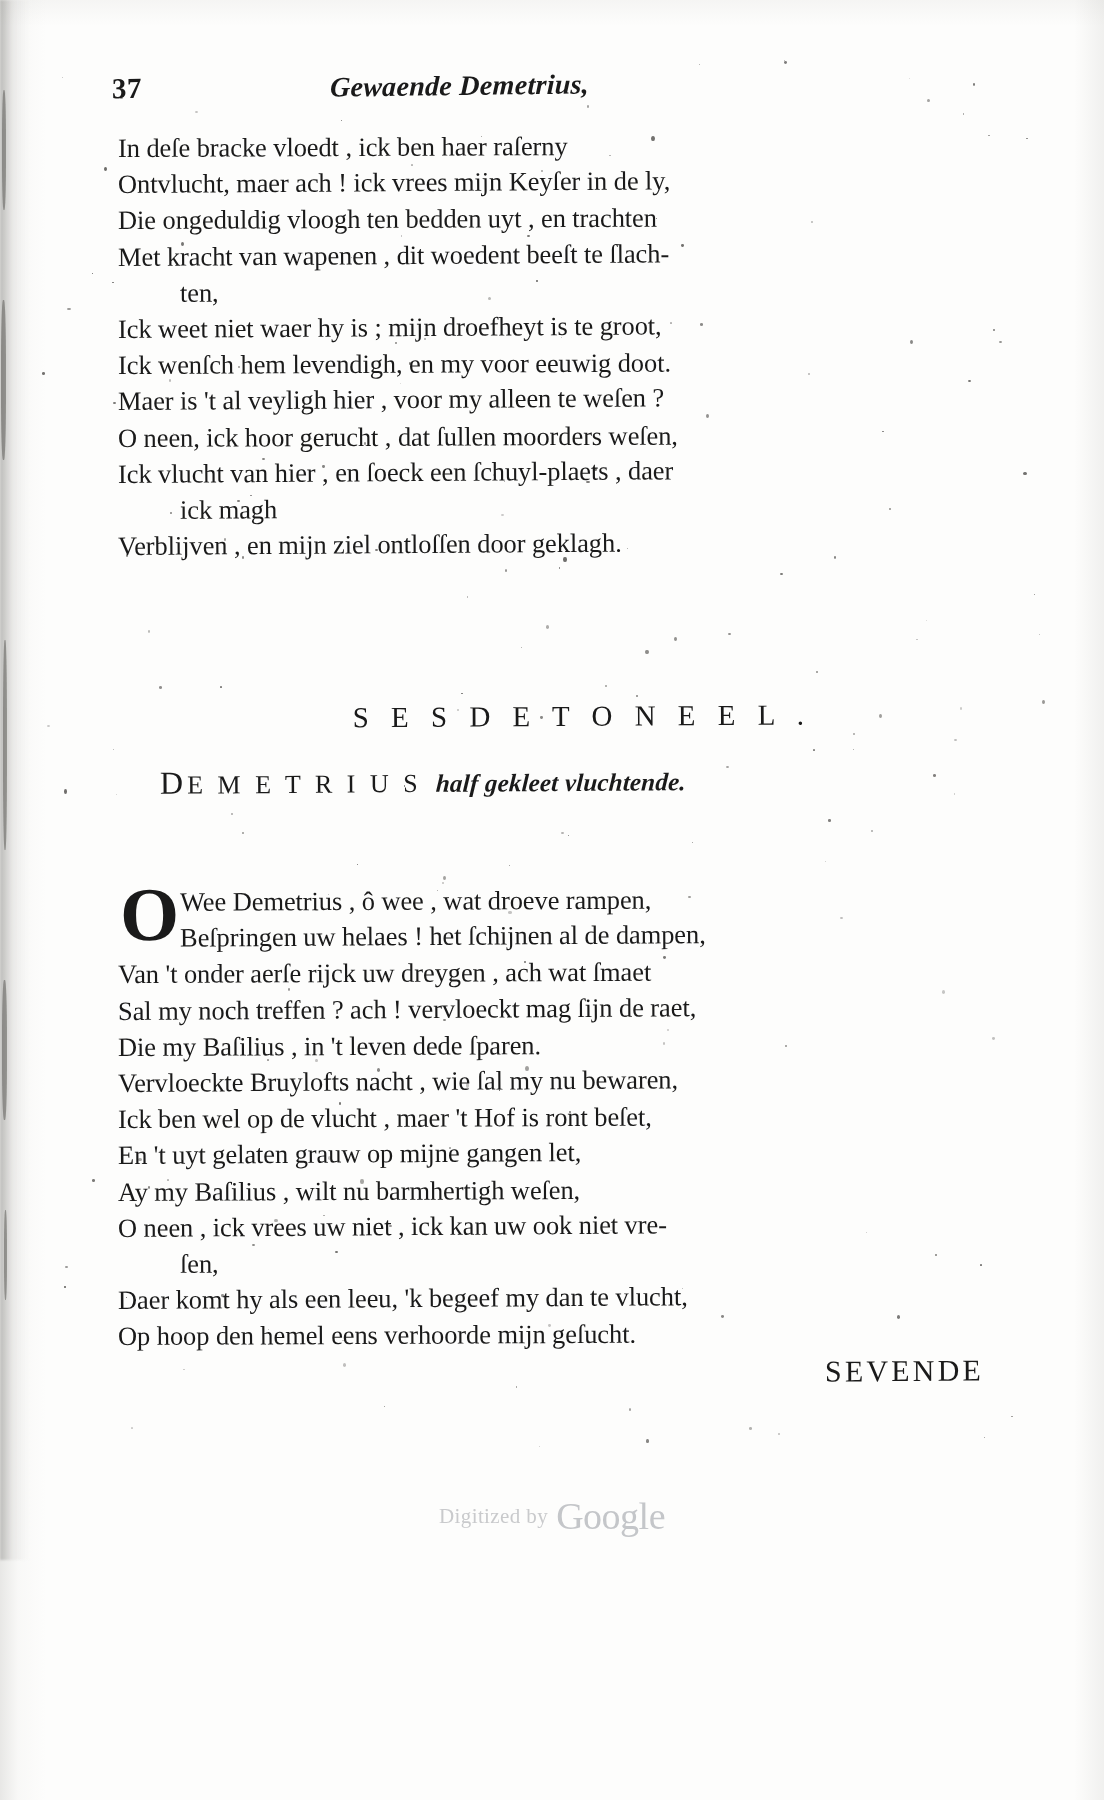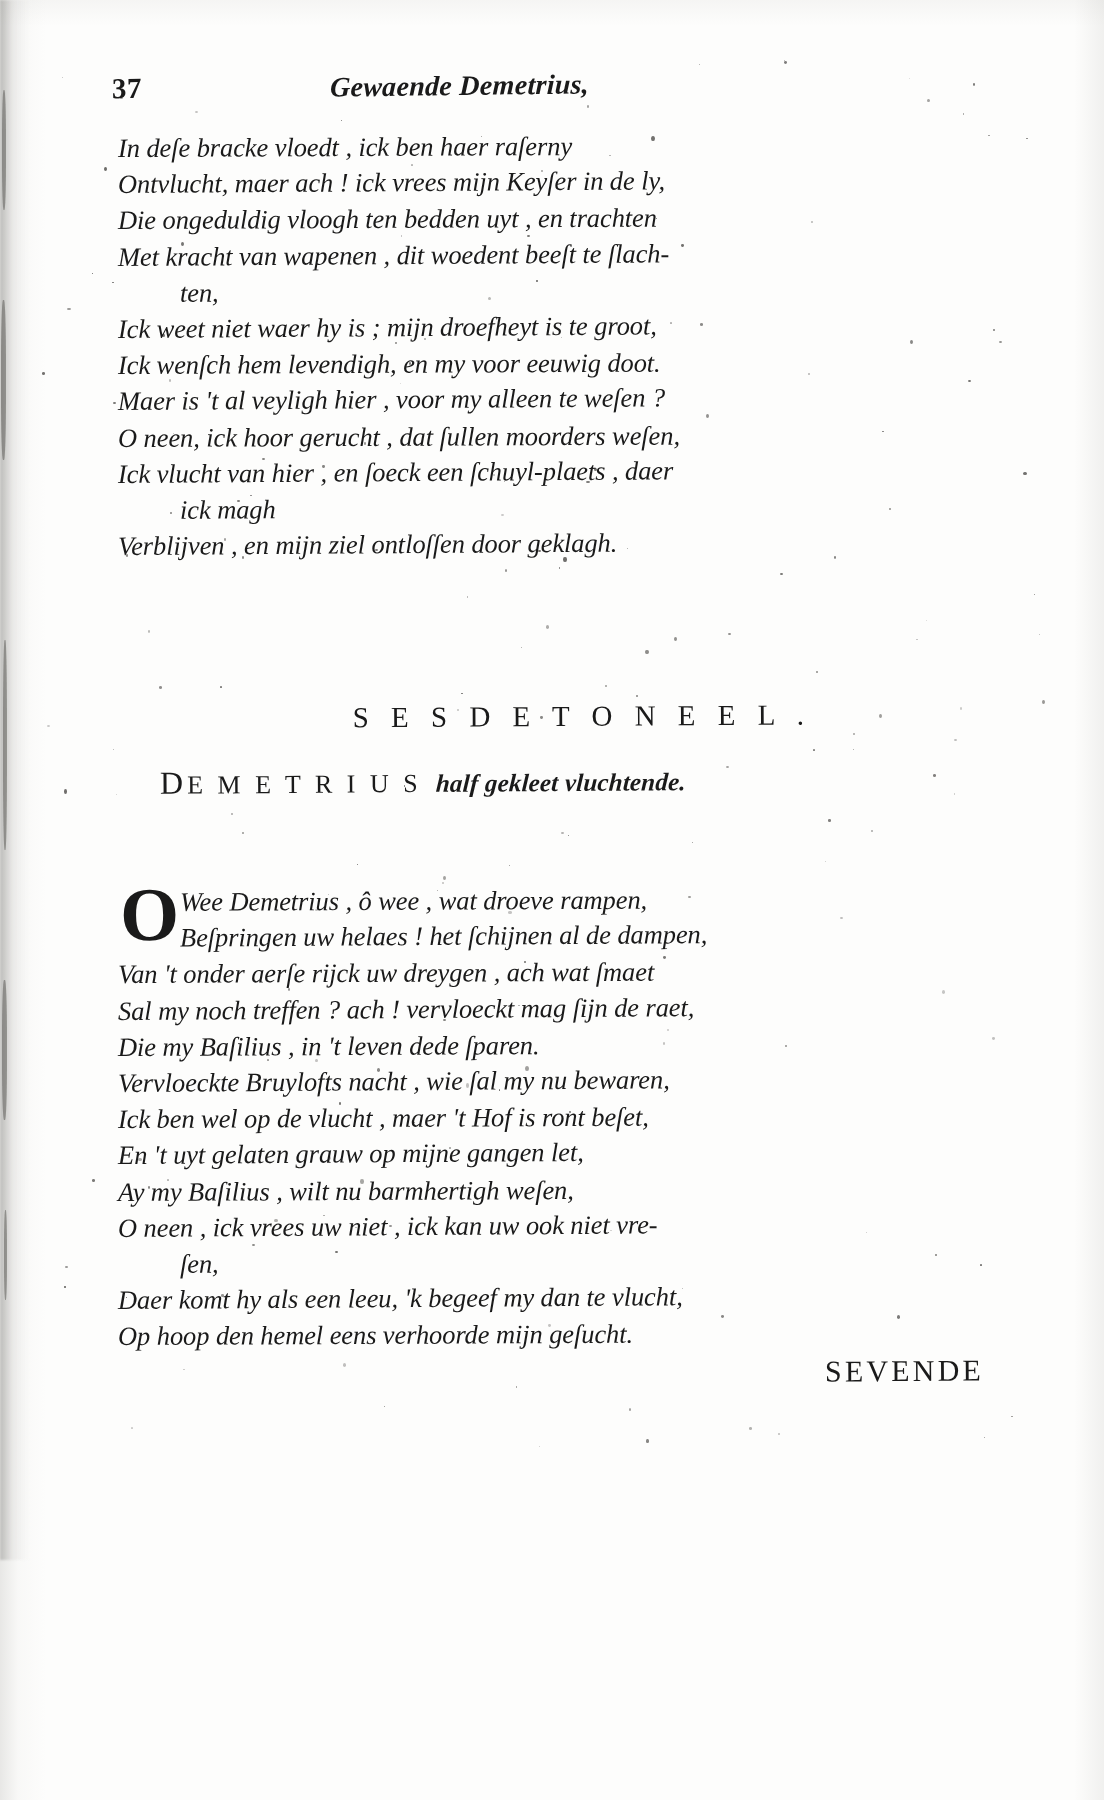--- a/index.html
+++ b/index.html
@@ -72,21 +72,20 @@
     font-size: 28px;
     letter-spacing: 0.3px;
     transform: rotate(-0.7deg) skewX(-3deg);
   }
 
   
   .verse {
     position: absolute;
     left: 118px;
     width: 845px;
-    font-style: italic;
   }
   .verse-line {
     font-size: 26.5px;
     line-height: 36.2px;
     white-space: nowrap;
     letter-spacing: -0.1px;
     transform-origin: left center;
   }
   .verse-line.turnover {
     padding-left: 62px;
@@ -430,14 +429,17 @@
       <div class="verse-line">En 't uyt gelaten grauw  op mijne gangen let,</div>
       <div class="verse-line">Ay my Baſilius , wilt nu barmhertigh weſen,</div>
       <div class="verse-line">O neen ,  ick vrees uw niet , ick kan  uw ook niet vre-</div>
       <div class="verse-line turnover">ſen,</div>
       <div class="verse-line">Daer komt hy als een leeu, 'k begeef my dan te vlucht,</div>
       <div class="verse-line">Op hoop den hemel eens verhoorde mijn geſucht.</div>
     </div>
 
   <div class="catchword">SEVENDE</div>
 
+  <div class="watermark">
+    <span>Digitized by</span><span class="wm-google">Google</span>
+  </div>
 
 </div>
 
 </body></html>

